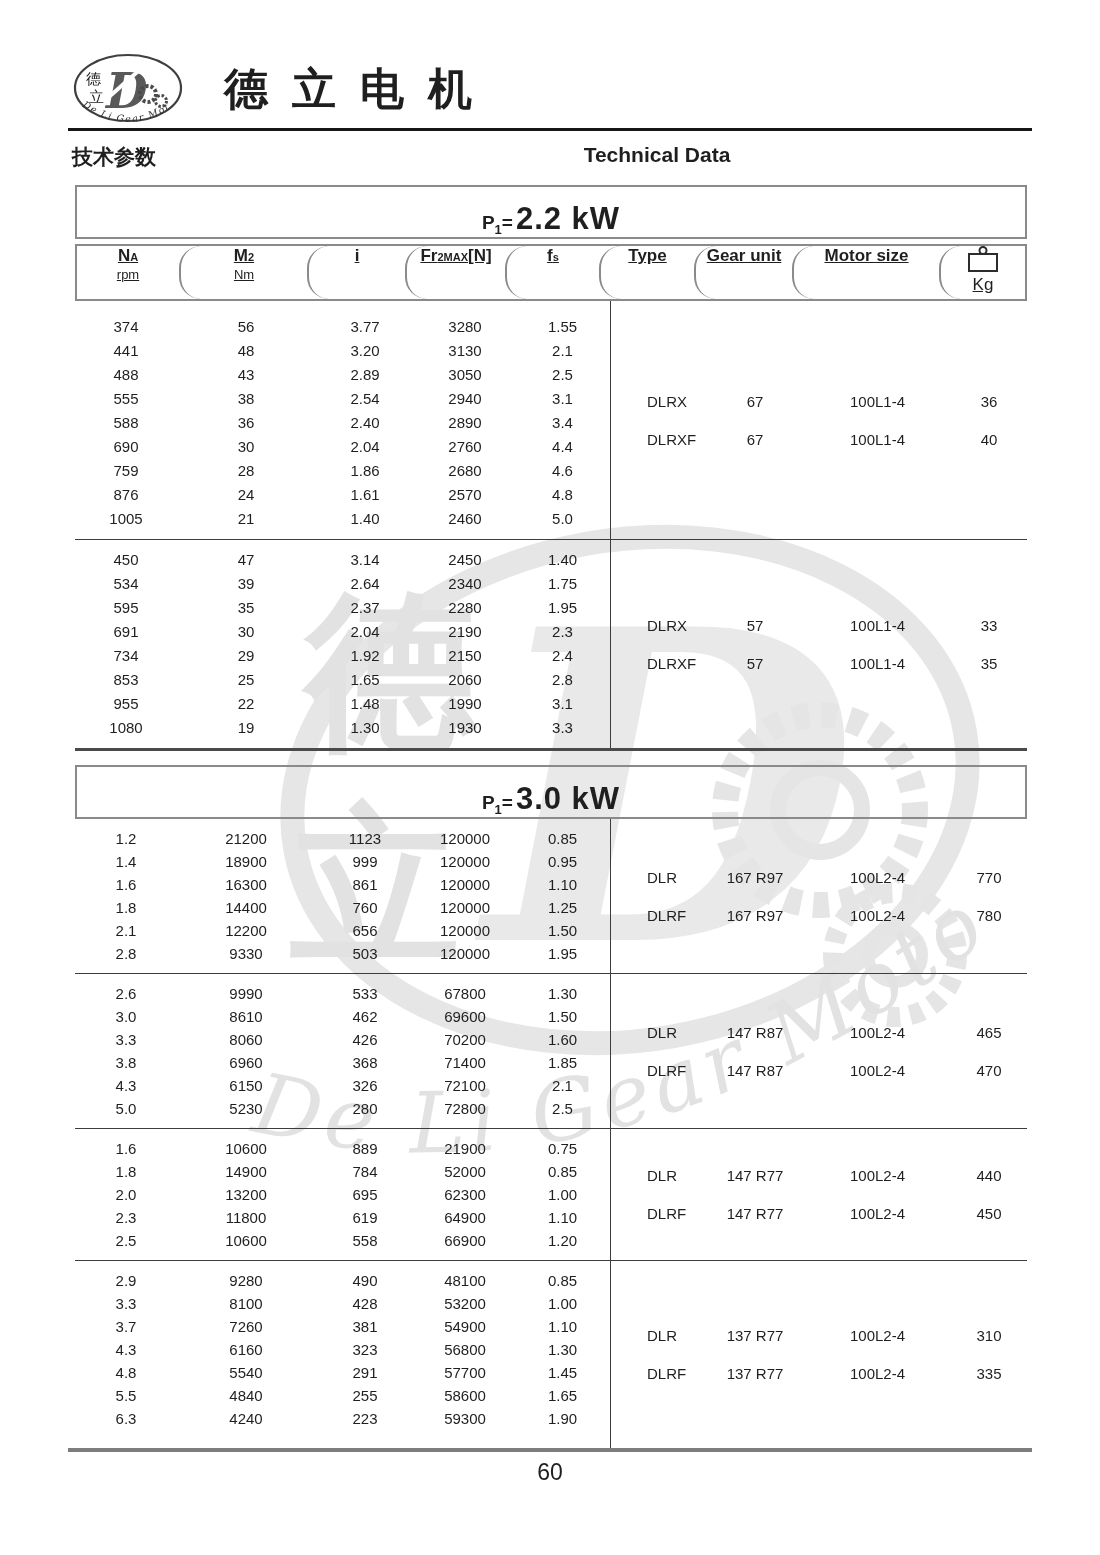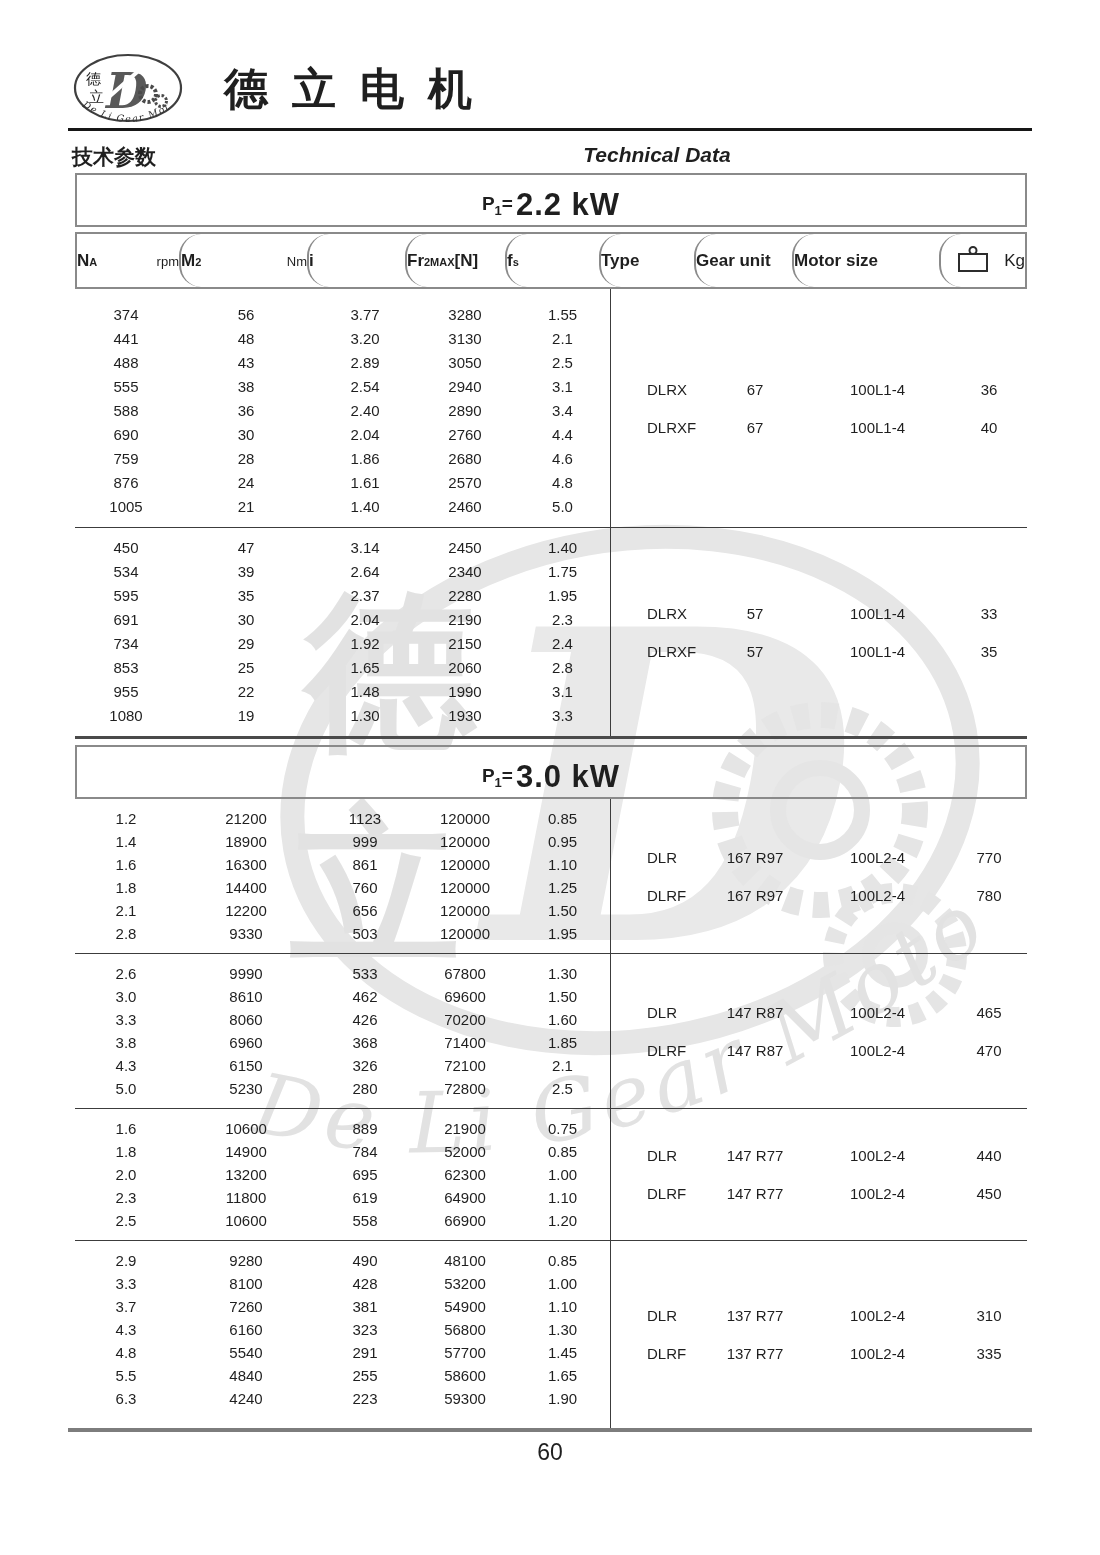--- a/index.html
+++ b/index.html
@@ -13,34 +13,34 @@
 
   
   .brand-row{display:flex;align-items:center;padding:50px 0 0 72px;height:128px;}
   .brand-cn{
     font-family:"DejaVu Serif",serif;font-weight:bold;font-size:44px;
     letter-spacing:24px;margin-left:40px;white-space:nowrap;
   }
   .top-rule{margin-left:68px;width:964px;border-top:3px solid #161616;}
   .stitle-row{position:relative;margin:12px 0 0 72px;height:28px;width:964px;}
   .title-cn{font-size:21px;font-weight:bold;}
-  .title-en{position:absolute;left:585px;top:0;transform:translateX(-50%);font-size:21px;font-weight:bold;white-space:nowrap;font-style:italic;}
+  .title-en{position:absolute;left:585px;top:0;transform:translateX(-50%);font-size:21px;font-weight:bold;white-space:nowrap;}
 
   
   main{margin-left:75px;width:952px;}
   .power-box{
-    width:952px;height:54px;margin-top:2px;border:2px solid #8a8a8a;
-    display:flex;align-items:center;justify-content:center;padding-top:10px;
+    width:952px;height:54px;margin-top:14px;border:2px solid #8a8a8a;
+    display:flex;align-items:flex-end;justify-content:center;padding-top:10px;
   }
   .p-pre{font-weight:bold;font-size:19px;}
   .p-pre sub{font-size:13px;}
   .p-val{font-weight:bold;font-size:31px;margin-left:3px;letter-spacing:1px;}
 
   .hdr-row{width:952px;height:57px;margin-top:5px;border:2px solid #8a8a8a;display:flex;}
-  .hcell{display:flex;flex-direction:row;align-items:center;justify-content:space-between;}
+  .hcell{display:flex;flex-direction:column;align-items:center;justify-content:flex-start;text-decoration:underline;}
   .hcell + .hcell{border-left:2px solid #8a8a8a;border-radius:22px;}
   .hc1{width:102px}.hc2{width:128px}.hc3{width:98px}.hc4{width:100px}.hc5{width:94px}
   .hc6{width:95px}.hc7{width:98px}.hc8{width:147px}.hc9{flex:1}
   .hmain{font-size:17px;font-weight:bold;white-space:nowrap;}
   .hsub{font-size:11px;font-weight:bold;}
   .hunit{font-size:13px;font-weight:normal;margin-top:1px;}
   .kg-label{font-size:17px;font-weight:normal;}
   .weight-icon{position:relative;width:30px;height:19px;border:2px solid #2c2c2c;margin:7px auto 3px auto;}
   .weight-icon::before{
     content:"";position:absolute;left:50%;top:-9px;transform:translateX(-50%);

